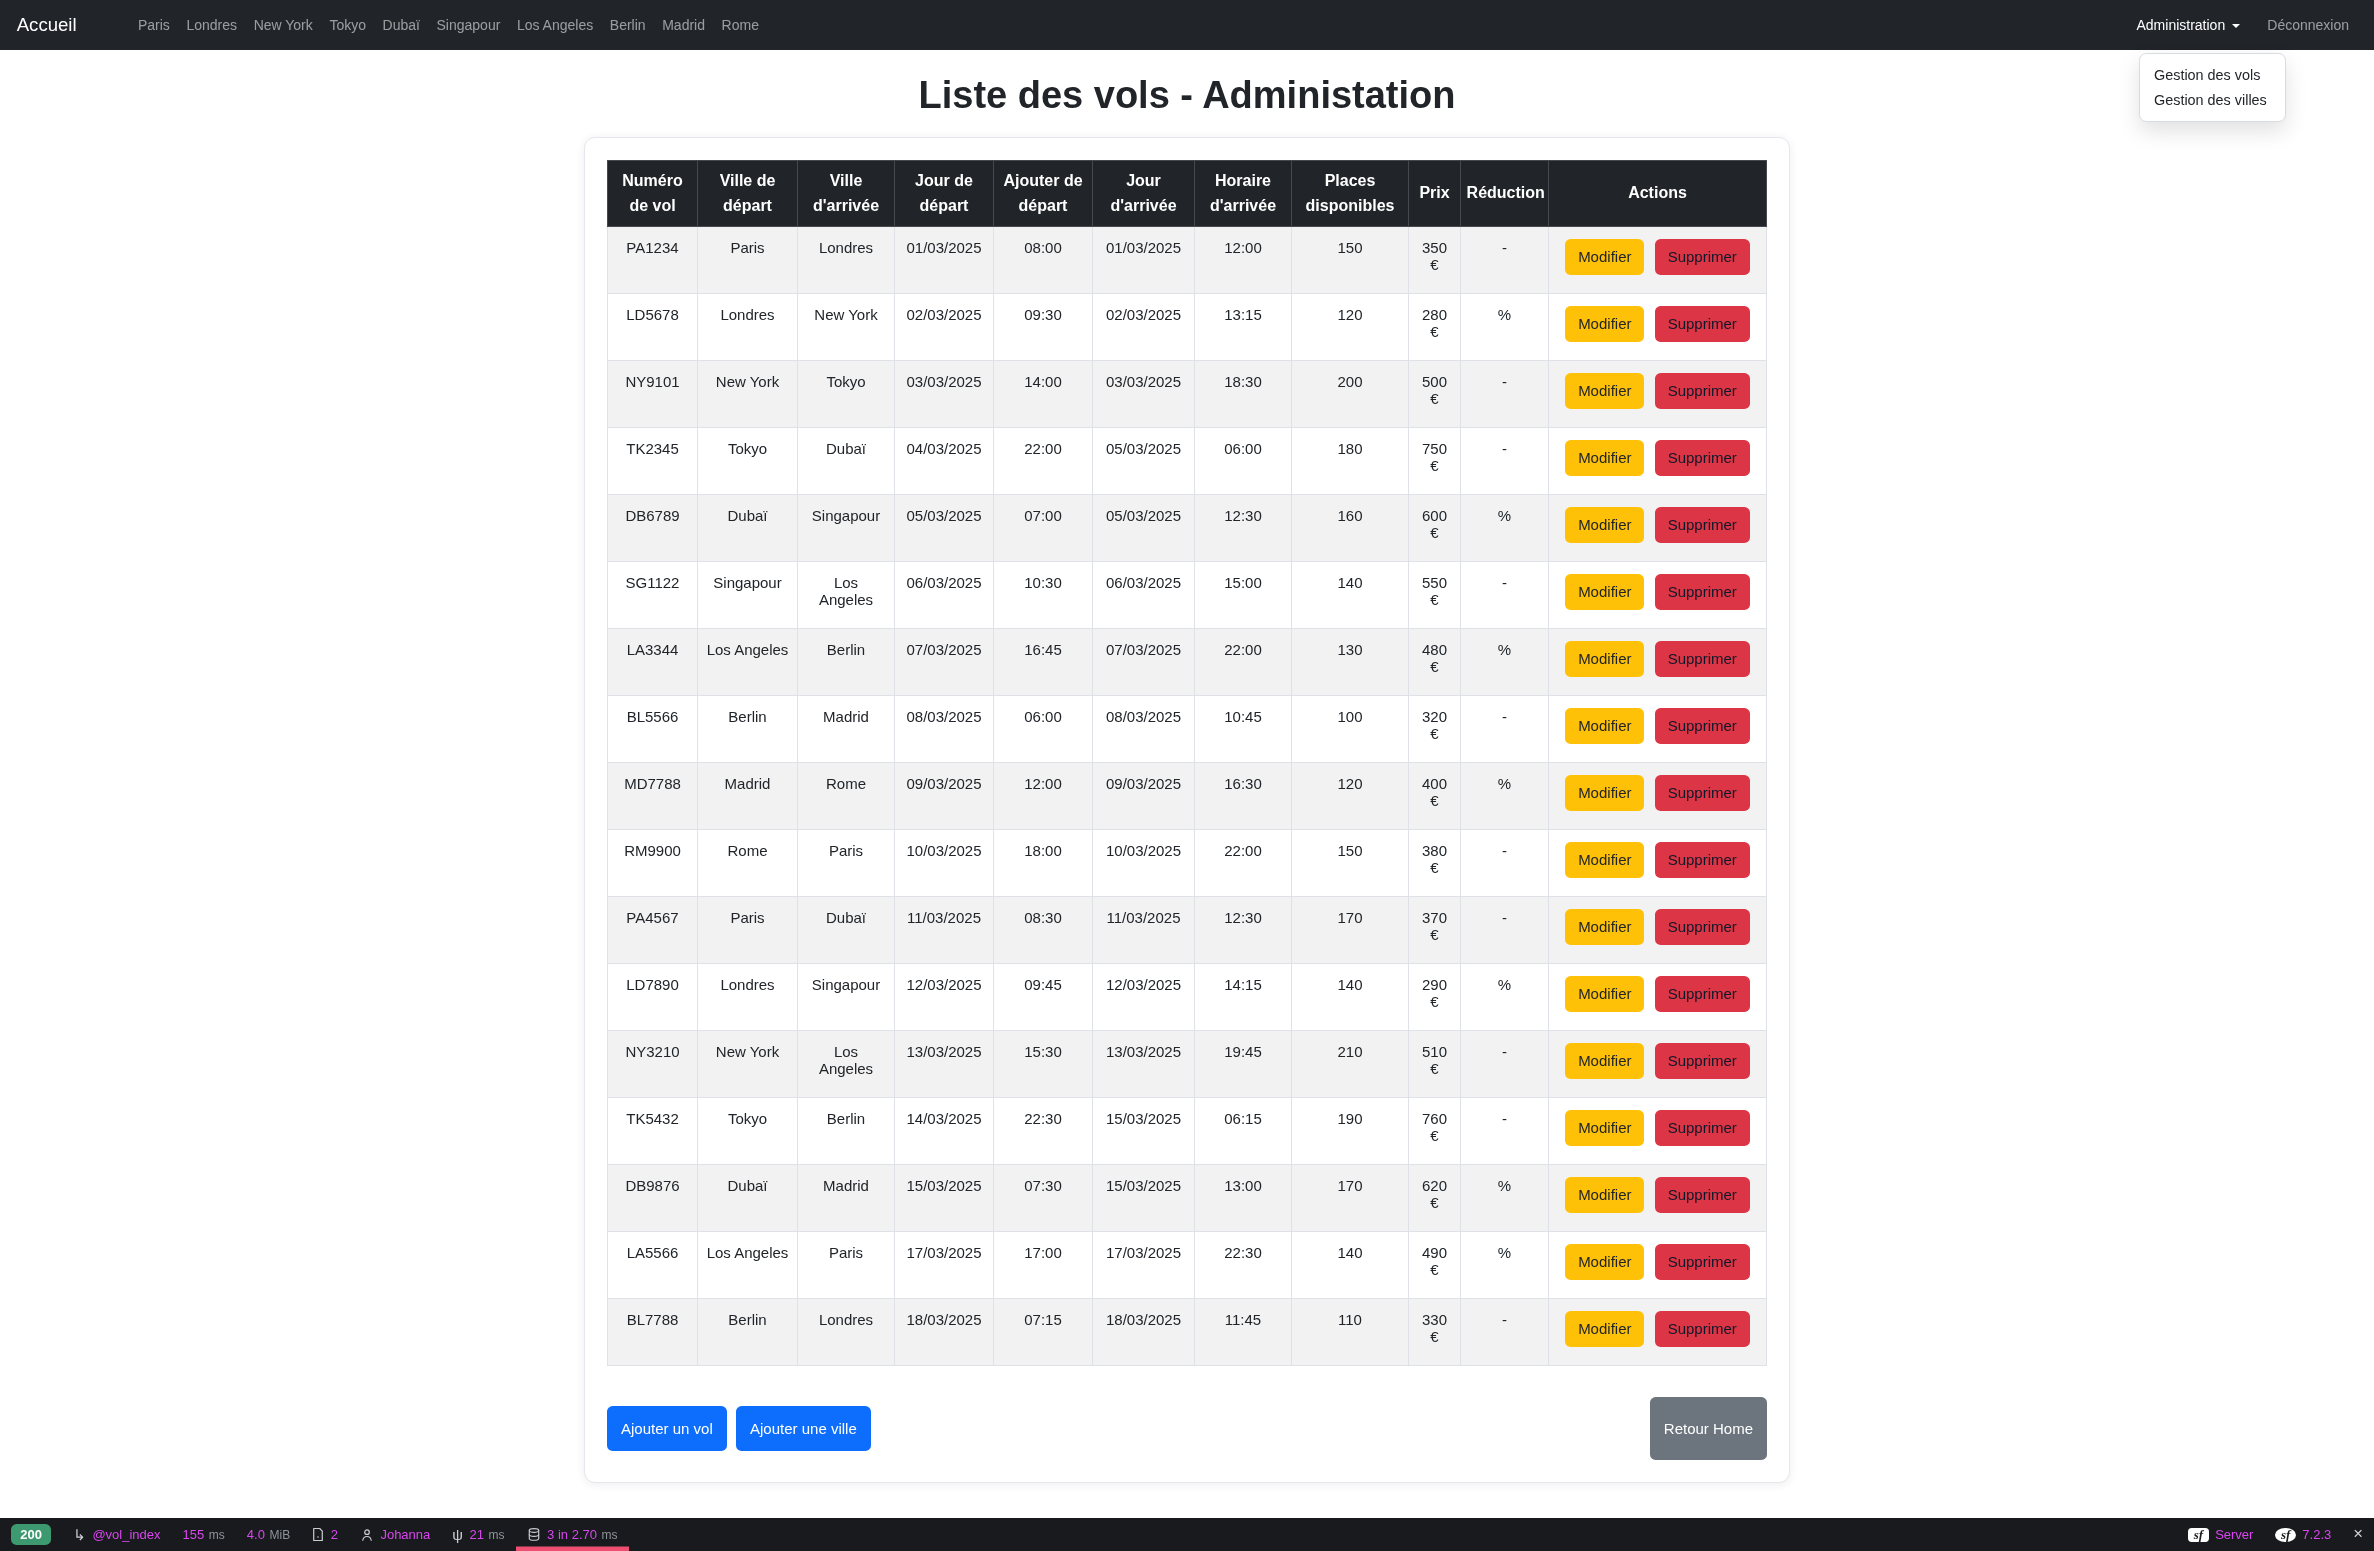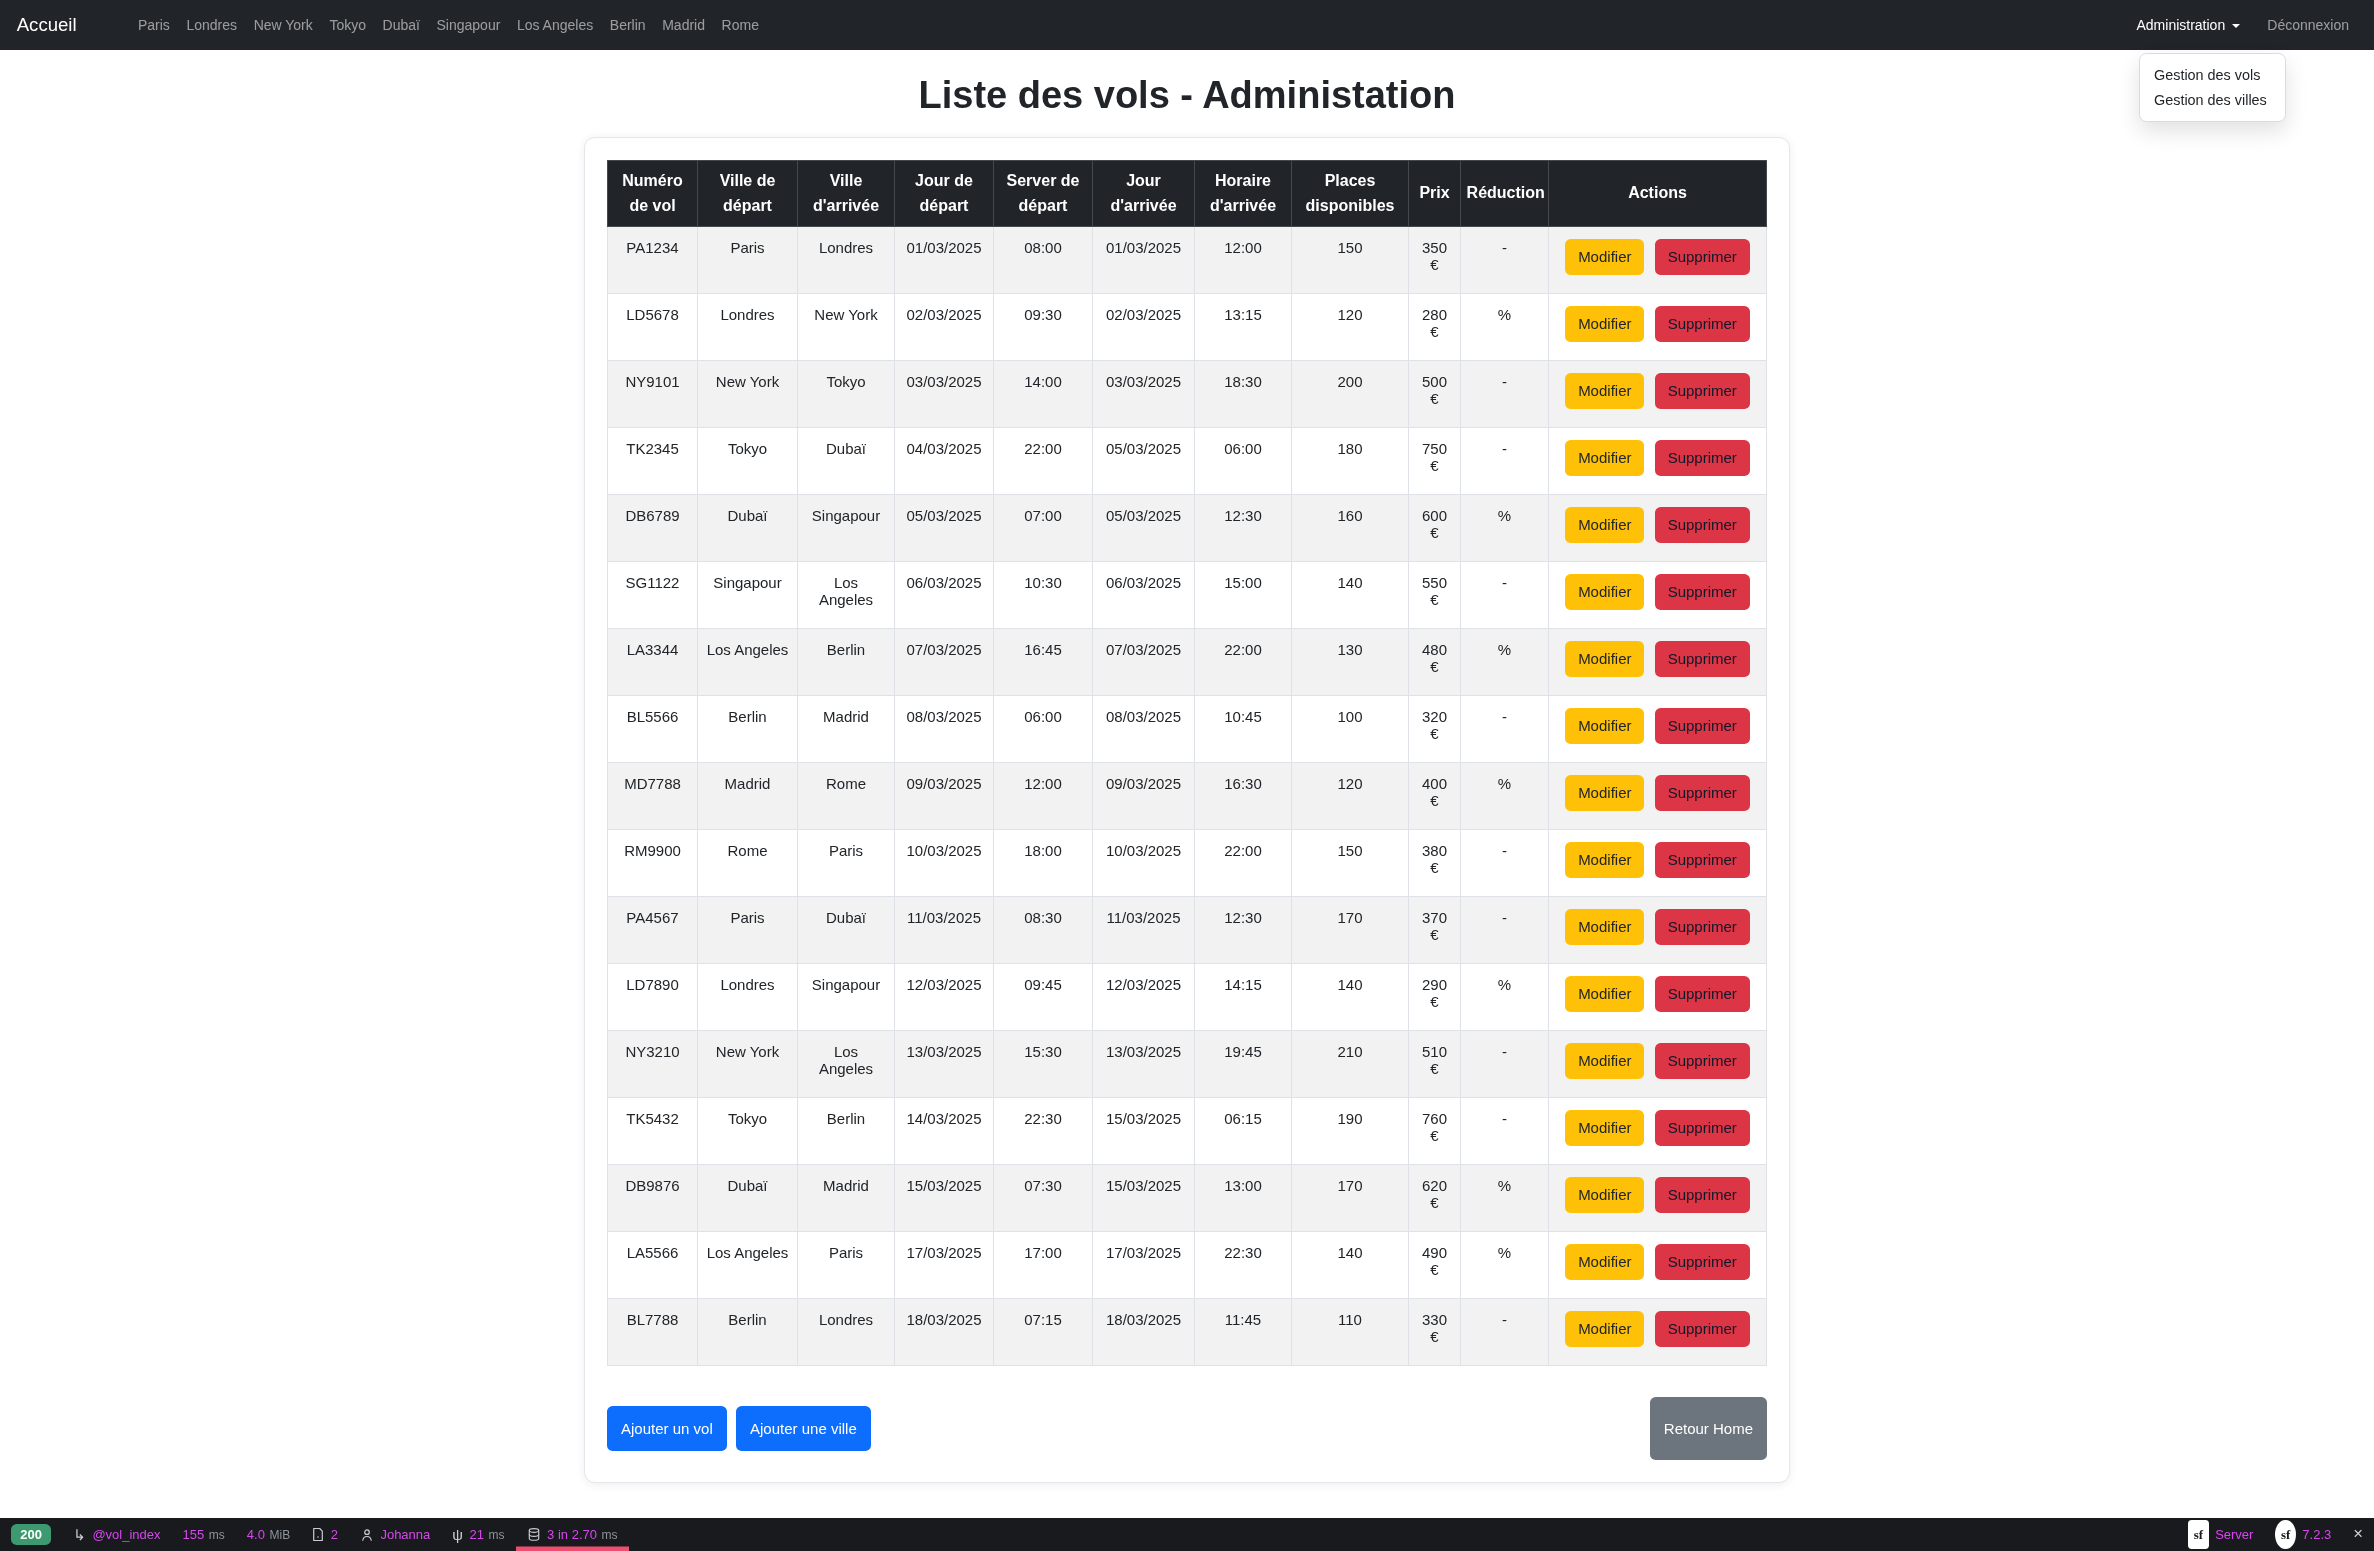--- a/index.html
+++ b/index.html
@@ -169,27 +169,28 @@
     background: #3d9970;
     color: #ffffff;
     font-weight: 700;
     font-size: 13px;
     border-radius: 5.6px;
     padding: 2.8px 9.3px;
   }
   .metric-active { box-shadow: inset 0 -4.6px 0 #ee4f70; }
   .pf-spacer { flex: 1; }
   .sf-square, .sf-circle {
-    width: 20.4px; height: 29px;
+    width: 20.4px; height: 14px;
     background: #ffffff;
     color: #1b1b1b;
     display: flex;
     align-items: center;
     justify-content: center;
     font-family: "Liberation Serif", "DejaVu Serif", serif;
+    font-style: italic;
     font-weight: 700;
     font-size: 13px;
   }
   .sf-square { border-radius: 3.7px; }
   .sf-circle { border-radius: 50%; }
   .close-x { color: #cfd2d6; font-size: 16.7px; line-height: 1; }
   .pf-svg { display: block; }
 </style>
 </head>
 <body>
@@ -235,21 +236,21 @@
         <col style="width:52px">
           <col style="width:88px">
           <col>
       </colgroup>
       <thead>
         <tr>
             <th>Numéro de vol</th>
             <th>Ville de départ</th>
             <th>Ville d'arrivée</th>
             <th>Jour de départ</th>
-            <th>Server de départ</th>
+            <th>Ajouter de départ</th>
             <th>Jour d'arrivée</th>
             <th>Horaire d'arrivée</th>
             <th>Places disponibles</th>
             <th>Prix</th>
             <th>Réduction</th>
             <th>Actions</th>
           </tr>
       </thead>
       <tbody>
           <tr>

